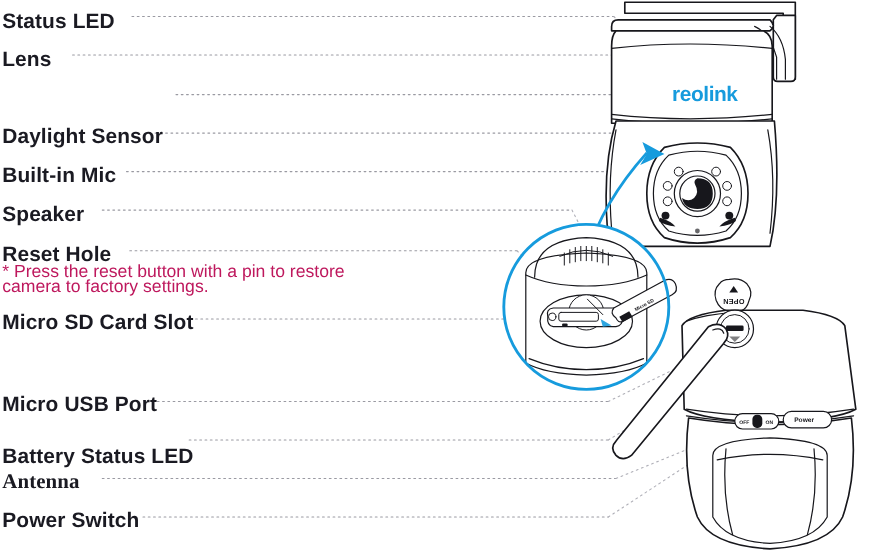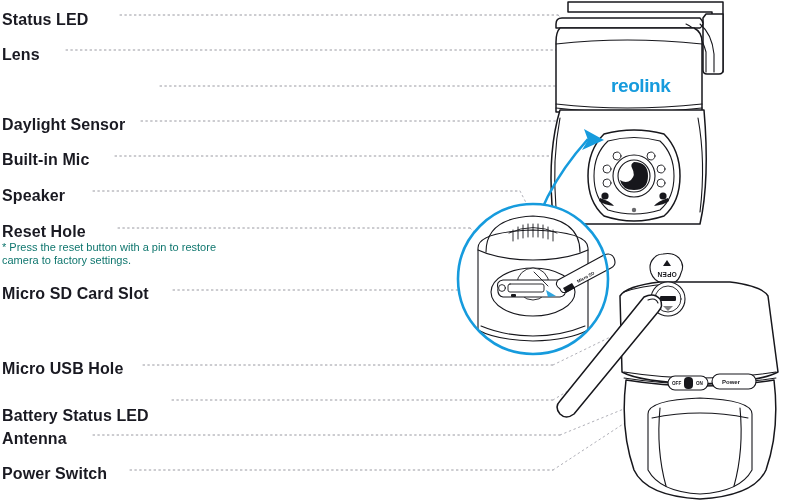--- a/index.html
+++ b/index.html
@@ -27,31 +27,31 @@
     width: 460px;
     height: 501px;
     z-index: 5;
   }
   .callout {
     position: absolute;
     left: 2px;
     white-space: nowrap;
   }
   .callout-title {
-    font-size: 16px;
+    font-size: 19px;
     font-weight: bold;
     color: #1a1a22;
     letter-spacing: 0.1px;
     line-height: 16px;
     display: block;
   }
   .callout-note {
-    font-size: 11px;
+    font-size: 16px;
     font-weight: normal;
-    color: #0f766e;
+    color: #be185d;
     line-height: 13.2px;
     display: block;
     margin-top: 1px;
     white-space: pre;
   }
   svg.art {
     position: absolute;
     left: 0;
     top: 0;
     width: 804px;
@@ -318,26 +318,26 @@
       </div>
       <div class="callout" style="top: 224px;">
         <span class="callout-title">Reset Hole</span>
         <span class="callout-note">* Press the reset button with a pin to restore
 camera to factory settings.</span>
       </div>
       <div class="callout" style="top: 286px;">
         <span class="callout-title">Micro SD Card Slot</span>
       </div>
       <div class="callout" style="top: 361px;">
-        <span class="callout-title">Micro USB Hole</span>
+        <span class="callout-title">Micro USB Port</span>
       </div>
       <div class="callout" style="top: 408px;">
         <span class="callout-title">Battery Status LED</span>
       </div>
-      <div class="callout" style="top: 431px;">
+      <div class="callout" style="top: 431px; font-family: Liberation Serif, serif;">
         <span class="callout-title">Antenna</span>
       </div>
       <div class="callout" style="top: 466px;">
         <span class="callout-title">Power Switch</span>
       </div>
     </div>
 
 </div>
 
 </body></html>

